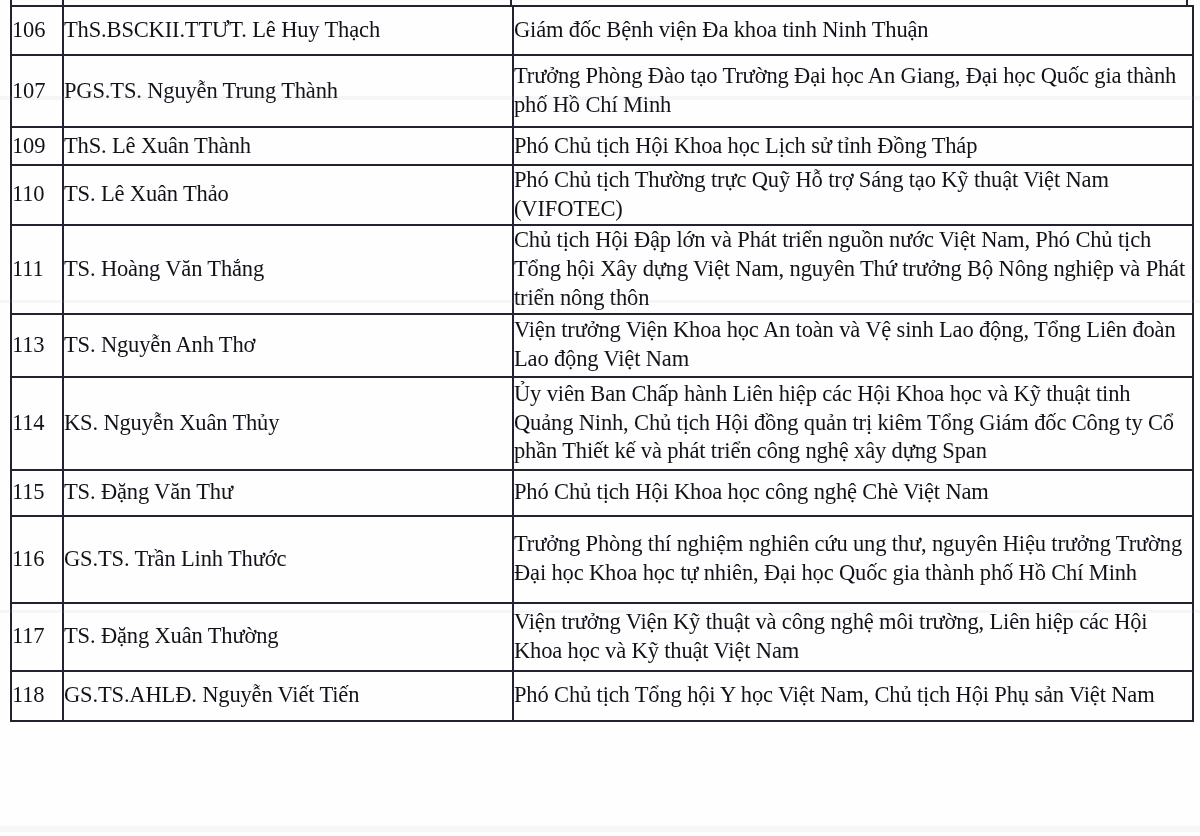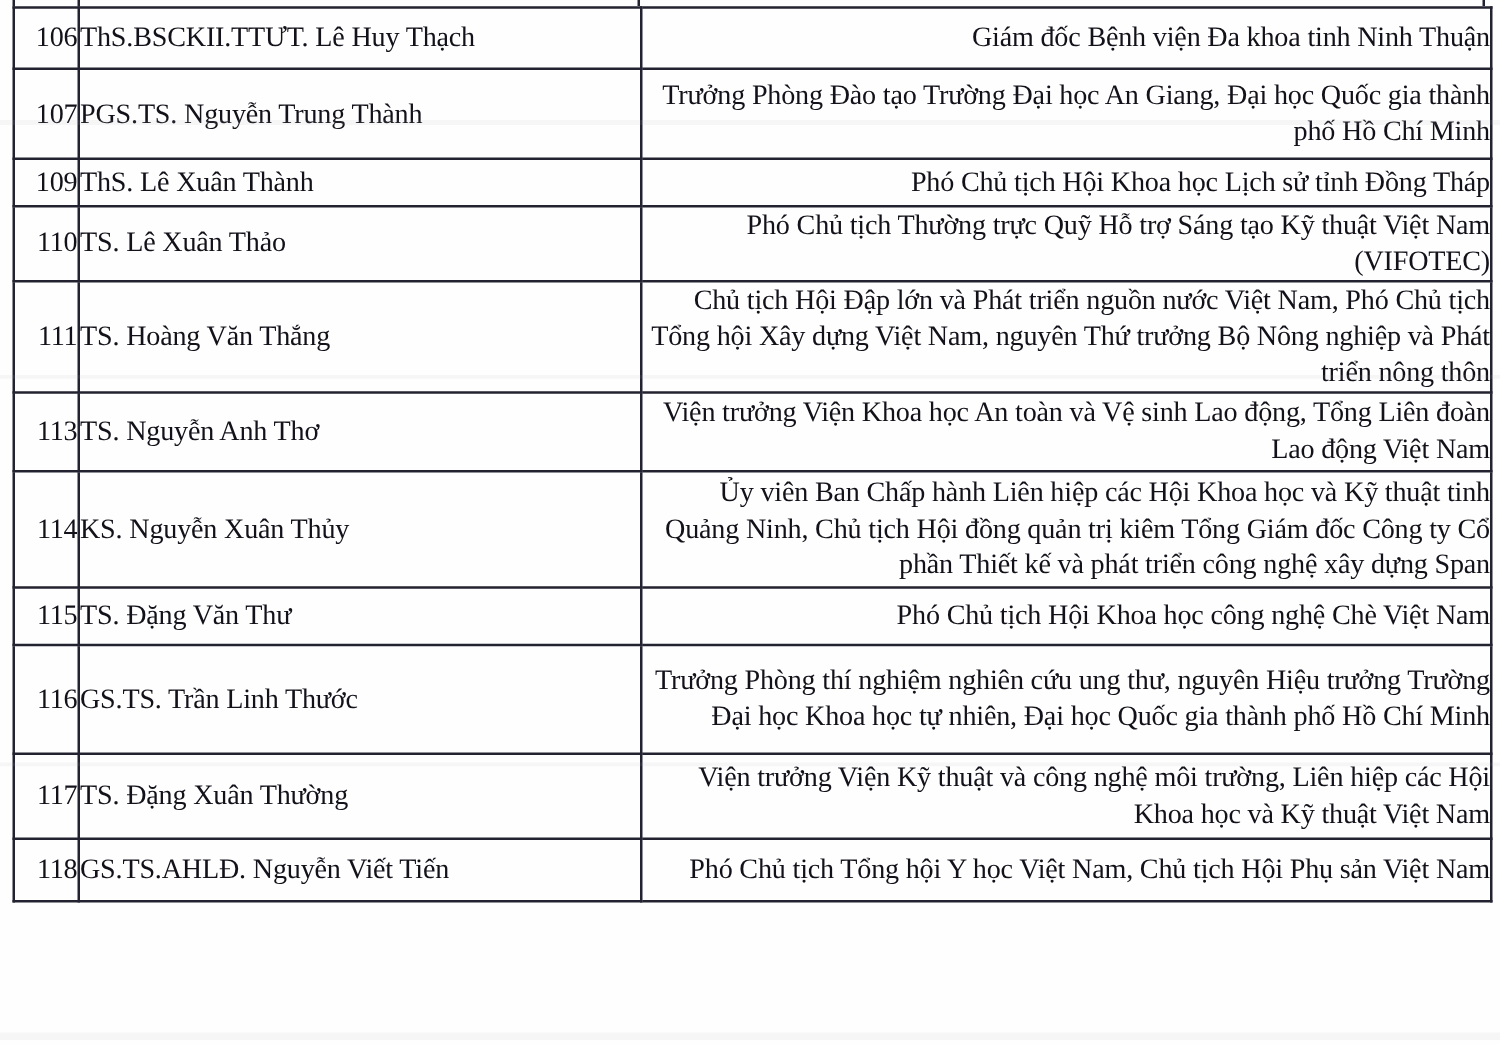--- a/index.html
+++ b/index.html
@@ -71,37 +71,36 @@
     vertical-align: middle;
     font-size: 22.5px;
     line-height: 1.285;
     color: #13121a;
     background: #fefefe;
     letter-spacing: -0.15px;
   }
 
   td.col-num {
     width: 50px;
-    text-align: right;
+    text-align: left;
     vertical-align: middle;
     padding: 0 2px;
     font-size: 22px;
   }
 
   td.col-name {
     width: 448px;
     padding: 4px 6px 4px 9px;
     vertical-align: middle;
   }
 
   td.col-pos {
     width: 678px;
     padding: 4px 6px 4px 9px;
     vertical-align: middle;
-    text-align: right;
   }
 
   .cell-text {
     display: block;
   }
 
   
   .scanwash {
     position: absolute;
     pointer-events: none;

